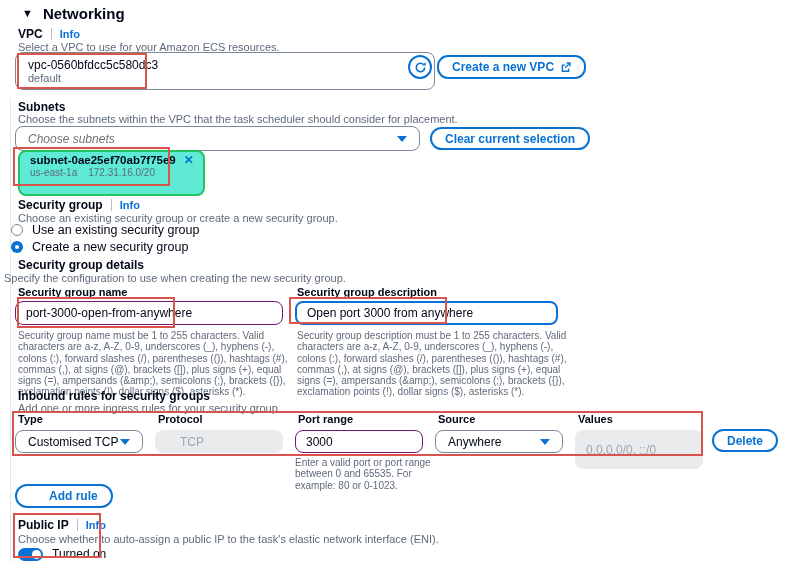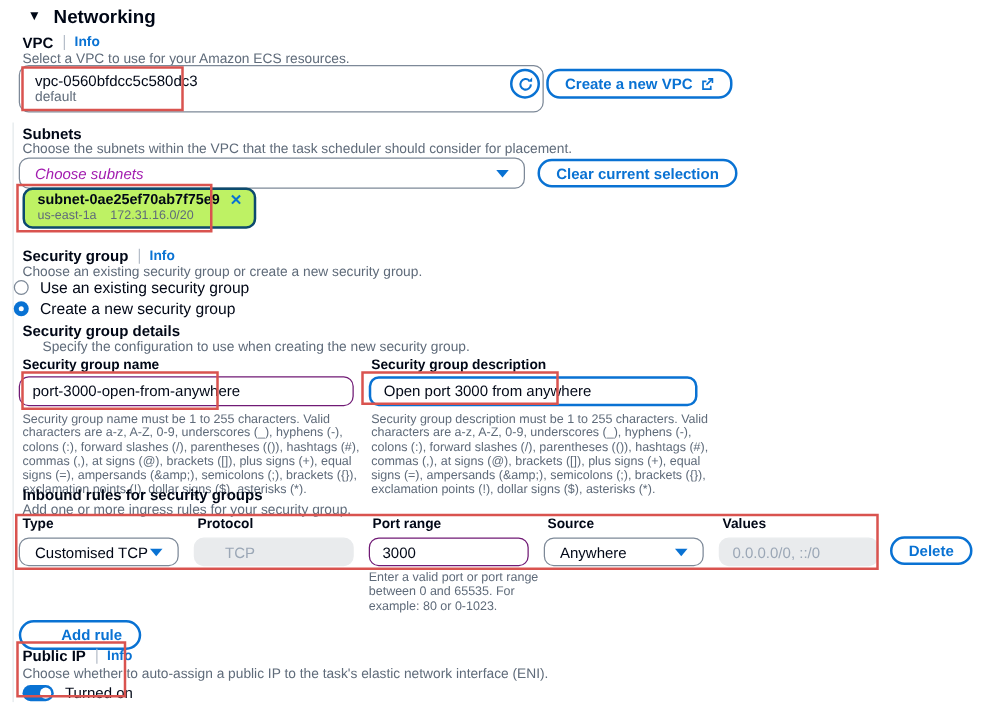--- a/index.html
+++ b/index.html
@@ -16,31 +16,31 @@
   .lblrow { display:flex; align-items:center; }
   .lbl { font-size:12px; font-weight:bold; color:#000716; }
   .pipe { width:1px; height:12px; background:#b6bec9; margin:0 8px; }
   .info { font-size:11px; font-weight:bold; color:#0972d3; text-decoration:none; cursor:pointer; }
   .desc { font-size:11px; color:#5f6b7a; }
   .helper { font-size:10px; color:#5f6b7a; line-height:1.13; }
 
   .select { border:1px solid #7d8998; border-radius:8px; background:#fff; display:flex; align-items:center; padding:0 12px; cursor:pointer; }
   .caret { width:0; height:0; border-left:5px solid transparent; border-right:5px solid transparent; border-top:6px solid #0972d3; margin-left:auto; }
   .sel-text { font-size:12px; color:#000716; }
-  .sel-placeholder { font-size:12px; color:#a21caf; font-style:italic; }
+  .sel-placeholder { font-size:12px; color:#737373; font-style:italic; }
 
   .input { border:1px solid #701a75; border-radius:8px; background:#fff; font-size:12px; color:#000716; padding:0 10px; font-family:"Liberation Sans", sans-serif; outline:none; }
   .input.focused { border:2px solid #0972d3; }
   .input:disabled { background:#e9ebed; border-color:#e9ebed; color:#9ba7b6; }
   .input::placeholder { color:#9ba7b6; }
 
   .pill-btn { border:2px solid #0972d3; border-radius:12px; background:#fff; color:#0972d3; font-weight:bold; font-size:12px; display:inline-flex; align-items:center; justify-content:center; gap:6px; padding:0 13px; height:24px; cursor:pointer; font-family:"Liberation Sans", sans-serif; white-space:nowrap; }
   .icon-btn { width:24px; height:24px; border:2px solid #0972d3; border-radius:50%; background:#fff; display:flex; align-items:center; justify-content:center; cursor:pointer; padding:0; }
 
-  .chip { border:2px solid #0c4a6e; background:#bef264; border-radius:8px; padding:2px 9px 3px 10px; }
+  .chip { border:2px solid #22c55e; background:#5eead4; border-radius:8px; padding:2px 9px 16px 10px; }
   .chip-main { font-size:11.5px; color:#000716; font-weight:bold; display:flex; align-items:center; gap:8px; }
   .chip-x { color:#0972d3; font-weight:bold; font-size:12px; cursor:pointer; line-height:1; }
   .chip-sub { font-size:10px; color:#5f6b7a; display:flex; gap:11px; margin-top:1px;text-align:right; }
 
   .radio-row { display:flex; align-items:center; gap:9px; font-size:12.5px; color:#000716; cursor:pointer; }
   .radio { width:12px; height:12px; border:1.5px solid #7d8998; border-radius:50%; background:#fff; flex:0 0 auto; }
   .radio.sel { border:none; background:#0972d3; position:relative; }
   .radio.sel::after { content:""; position:absolute; left:4px; top:4px; width:4px; height:4px; border-radius:50%; background:#fff; }
 
   .toggle { width:25px; height:13px; border-radius:8px; background:#0972d3; position:relative; cursor:pointer; flex:0 0 auto; }
@@ -127,21 +127,21 @@
   <div class="abs radio-row" style="left:11px; top:223px;">
     <span class="radio"></span>
     <span>Use an existing security group</span>
   </div>
   <div class="abs radio-row" style="left:11px; top:240px;">
     <span class="radio sel"></span>
     <span>Create a new security group</span>
   </div>
 
   <div class="abs lbl" style="left:18px; top:258px;">Security group details</div>
-  <div class="abs desc" style="left:34px; top:272px;">Specify the configuration to use when creating the new security group.</div>
+  <div class="abs desc" style="left:4px; top:272px;">Specify the configuration to use when creating the new security group.</div>
 
   <div class="abs field-label" style="left:18px; top:286px;">Security group name</div>
   <div class="abs field-label" style="left:297px; top:286px;">Security group description</div>
 
   <input class="abs input" style="left: 15px; top: 301px; width: 268px; height: 24px;" value="port-3000-open-from-anywhere">
   <input class="abs input focused" style="left: 295px; top: 301px; width: 263px; height: 24px;" value="Open port 3000 from anywhere">
 
   <div class="abs helper" style="left:18px; top:330px; width:274px;">Security group name must be 1 to 255 characters. Valid characters are a-z, A-Z, 0-9, underscores (_), hyphens (-), colons (:), forward slashes (/), parentheses (()), hashtags (#), commas (,), at signs (@), brackets ([]), plus signs (+), equal signs (=), ampersands (&amp;amp;), semicolons (;), brackets ({}), exclamation points (!), dollar signs ($), asterisks (*).</div>
   <div class="abs helper" style="left:297px; top:330px; width:280px;">Security group description must be 1 to 255 characters. Valid characters are a-z, A-Z, 0-9, underscores (_), hyphens (-), colons (:), forward slashes (/), parentheses (()), hashtags (#), commas (,), at signs (@), brackets ([]), plus signs (+), equal signs (=), ampersands (&amp;amp;), semicolons (;), brackets ({}), exclamation points (!), dollar signs ($), asterisks (*).</div>
 
@@ -166,29 +166,29 @@
     </div>
     <div style="width:128px;">
       <div class="field-label" style="margin:0 0 5px 3px;">Source</div>
       <div class="select" style="height:23px;">
         <span class="sel-text">Anywhere</span>
         <span class="caret"></span>
       </div>
     </div>
     <div style="width:128px;">
       <div class="field-label" style="margin:0 0 5px 3px;">Values</div>
-      <input class="input" style="width: 128px; height: 23px;" disabled="" placeholder="0.0.0.0/0, ::/0">
+      <input class="input" style="width: 128px; height: 39px;" disabled="" placeholder="0.0.0.0/0, ::/0">
     </div>
   </div>
 
   <button class="abs pill-btn" style="left:712px; top:429px; height:23px;">Delete</button>
 
   <div class="abs helper" style="left:295px; top:457px; width:142px;">Enter a valid port or port range between 0 and 65535. For example: 80 or 0-1023.</div>
 
-  <button class="abs pill-btn" style="left:15px; top:496px;padding-left:32px;">Add rule</button>
+  <button class="abs pill-btn" style="left:15px; top:484px;padding-left:32px;">Add rule</button>
 
   <div class="abs lblrow" style="left:18px; top:518px;">
     <span class="lbl">Public IP</span>
     <span class="pipe"></span>
     <a class="info">Info</a>
   </div>
   <div class="abs desc" style="left:18px; top:533px;">Choose whether to auto-assign a public IP to the task's elastic network interface (ENI).</div>
   <div class="abs toggle-row" style="left:18px; top:547px;">
     <span class="toggle"></span>
     <span>Turned on</span>

